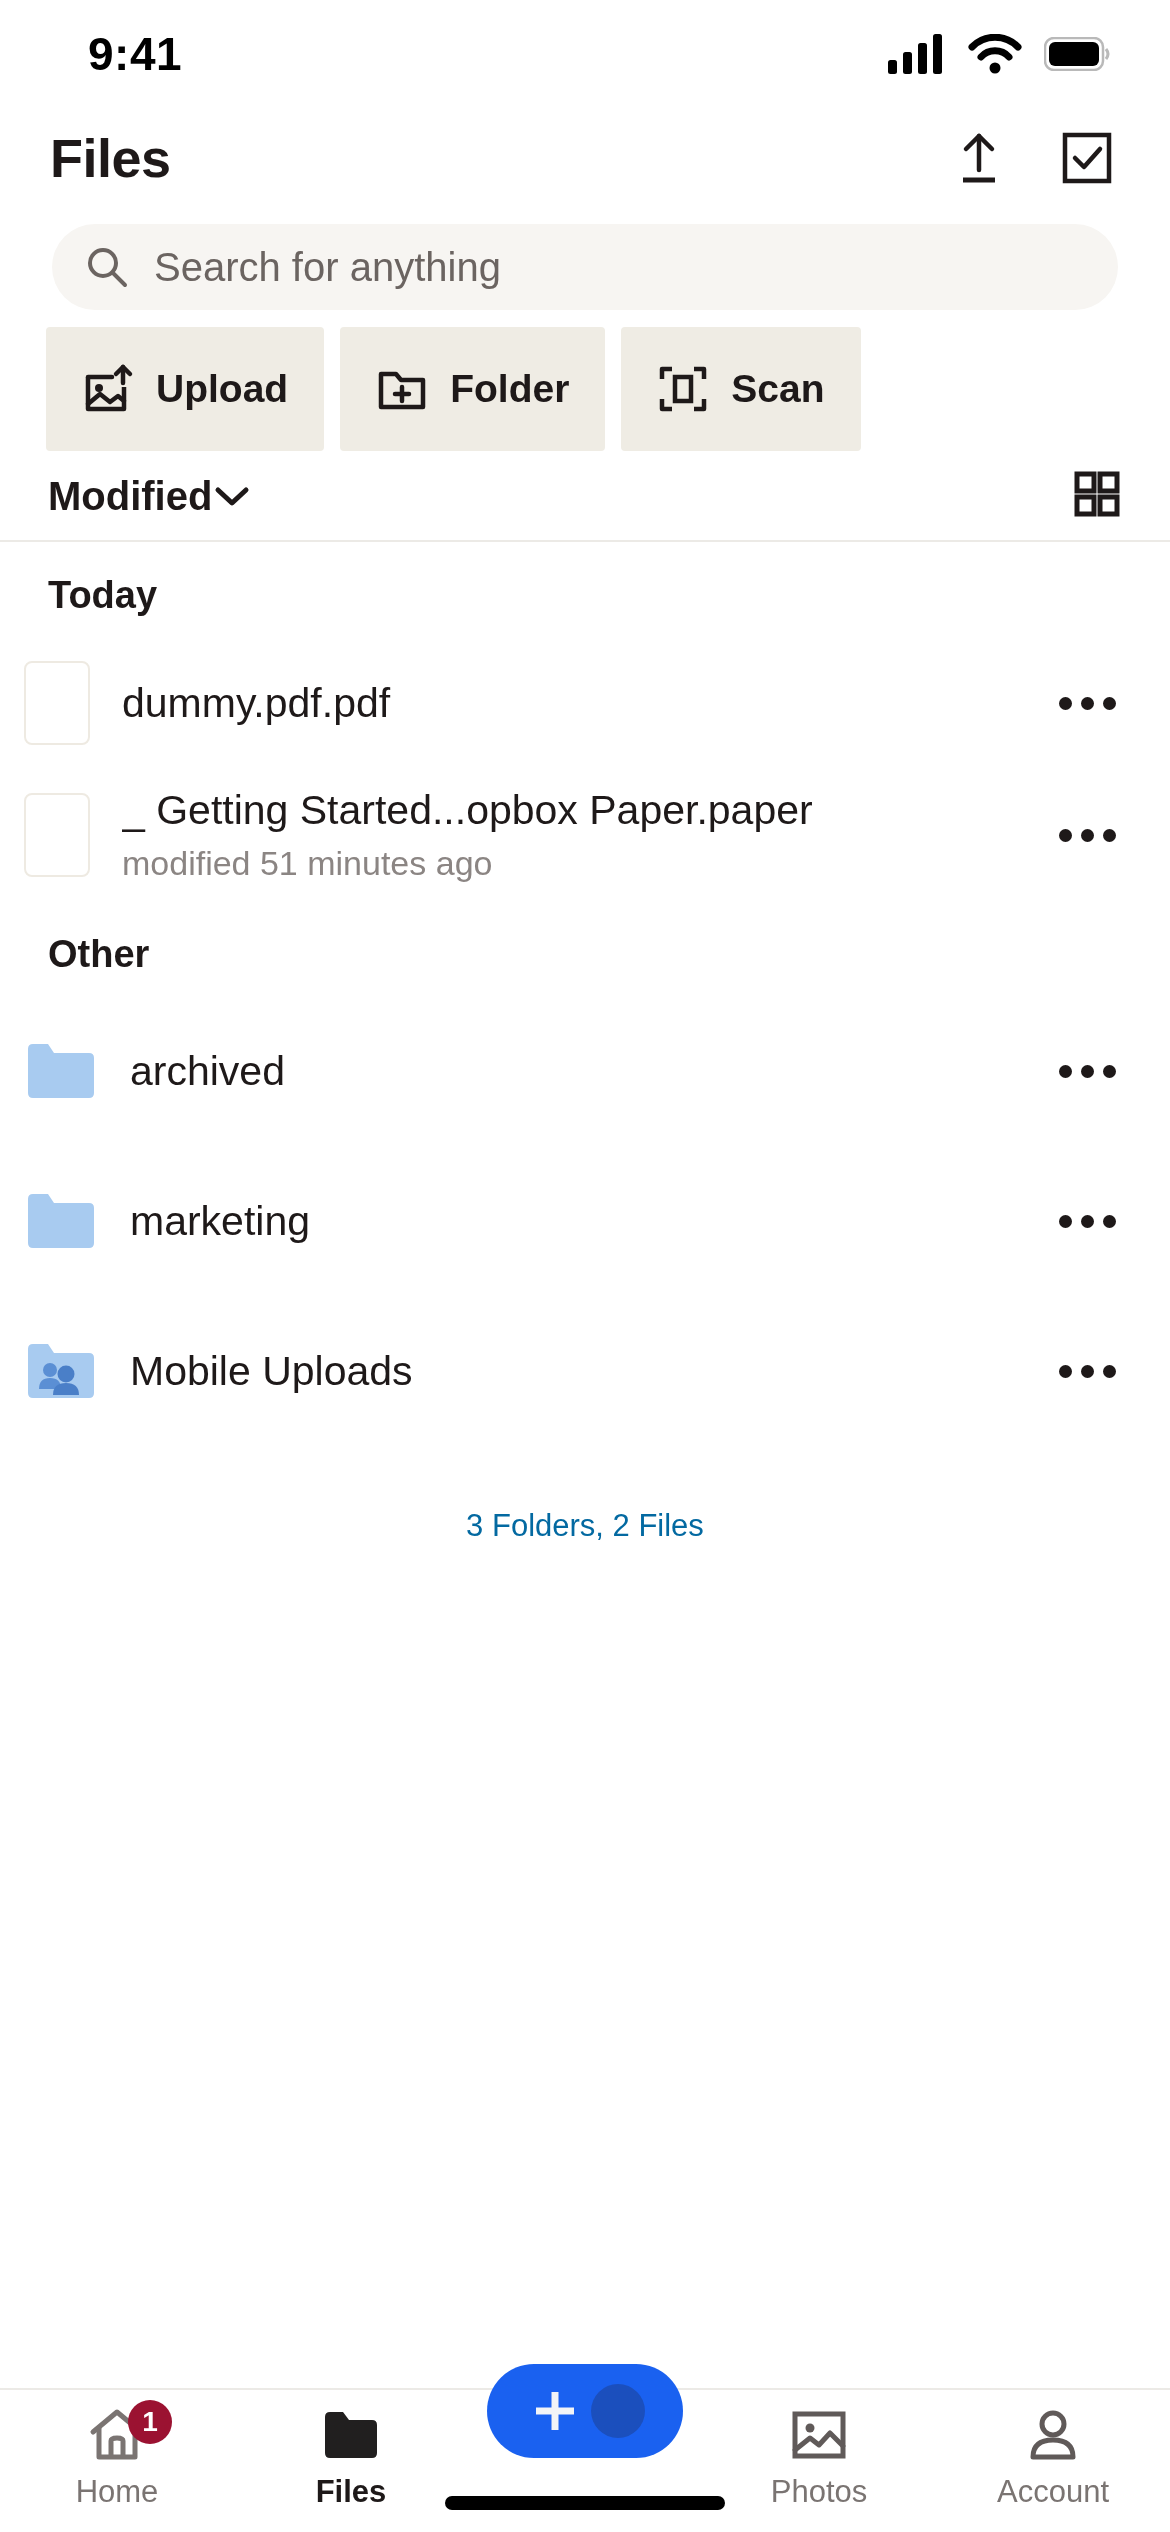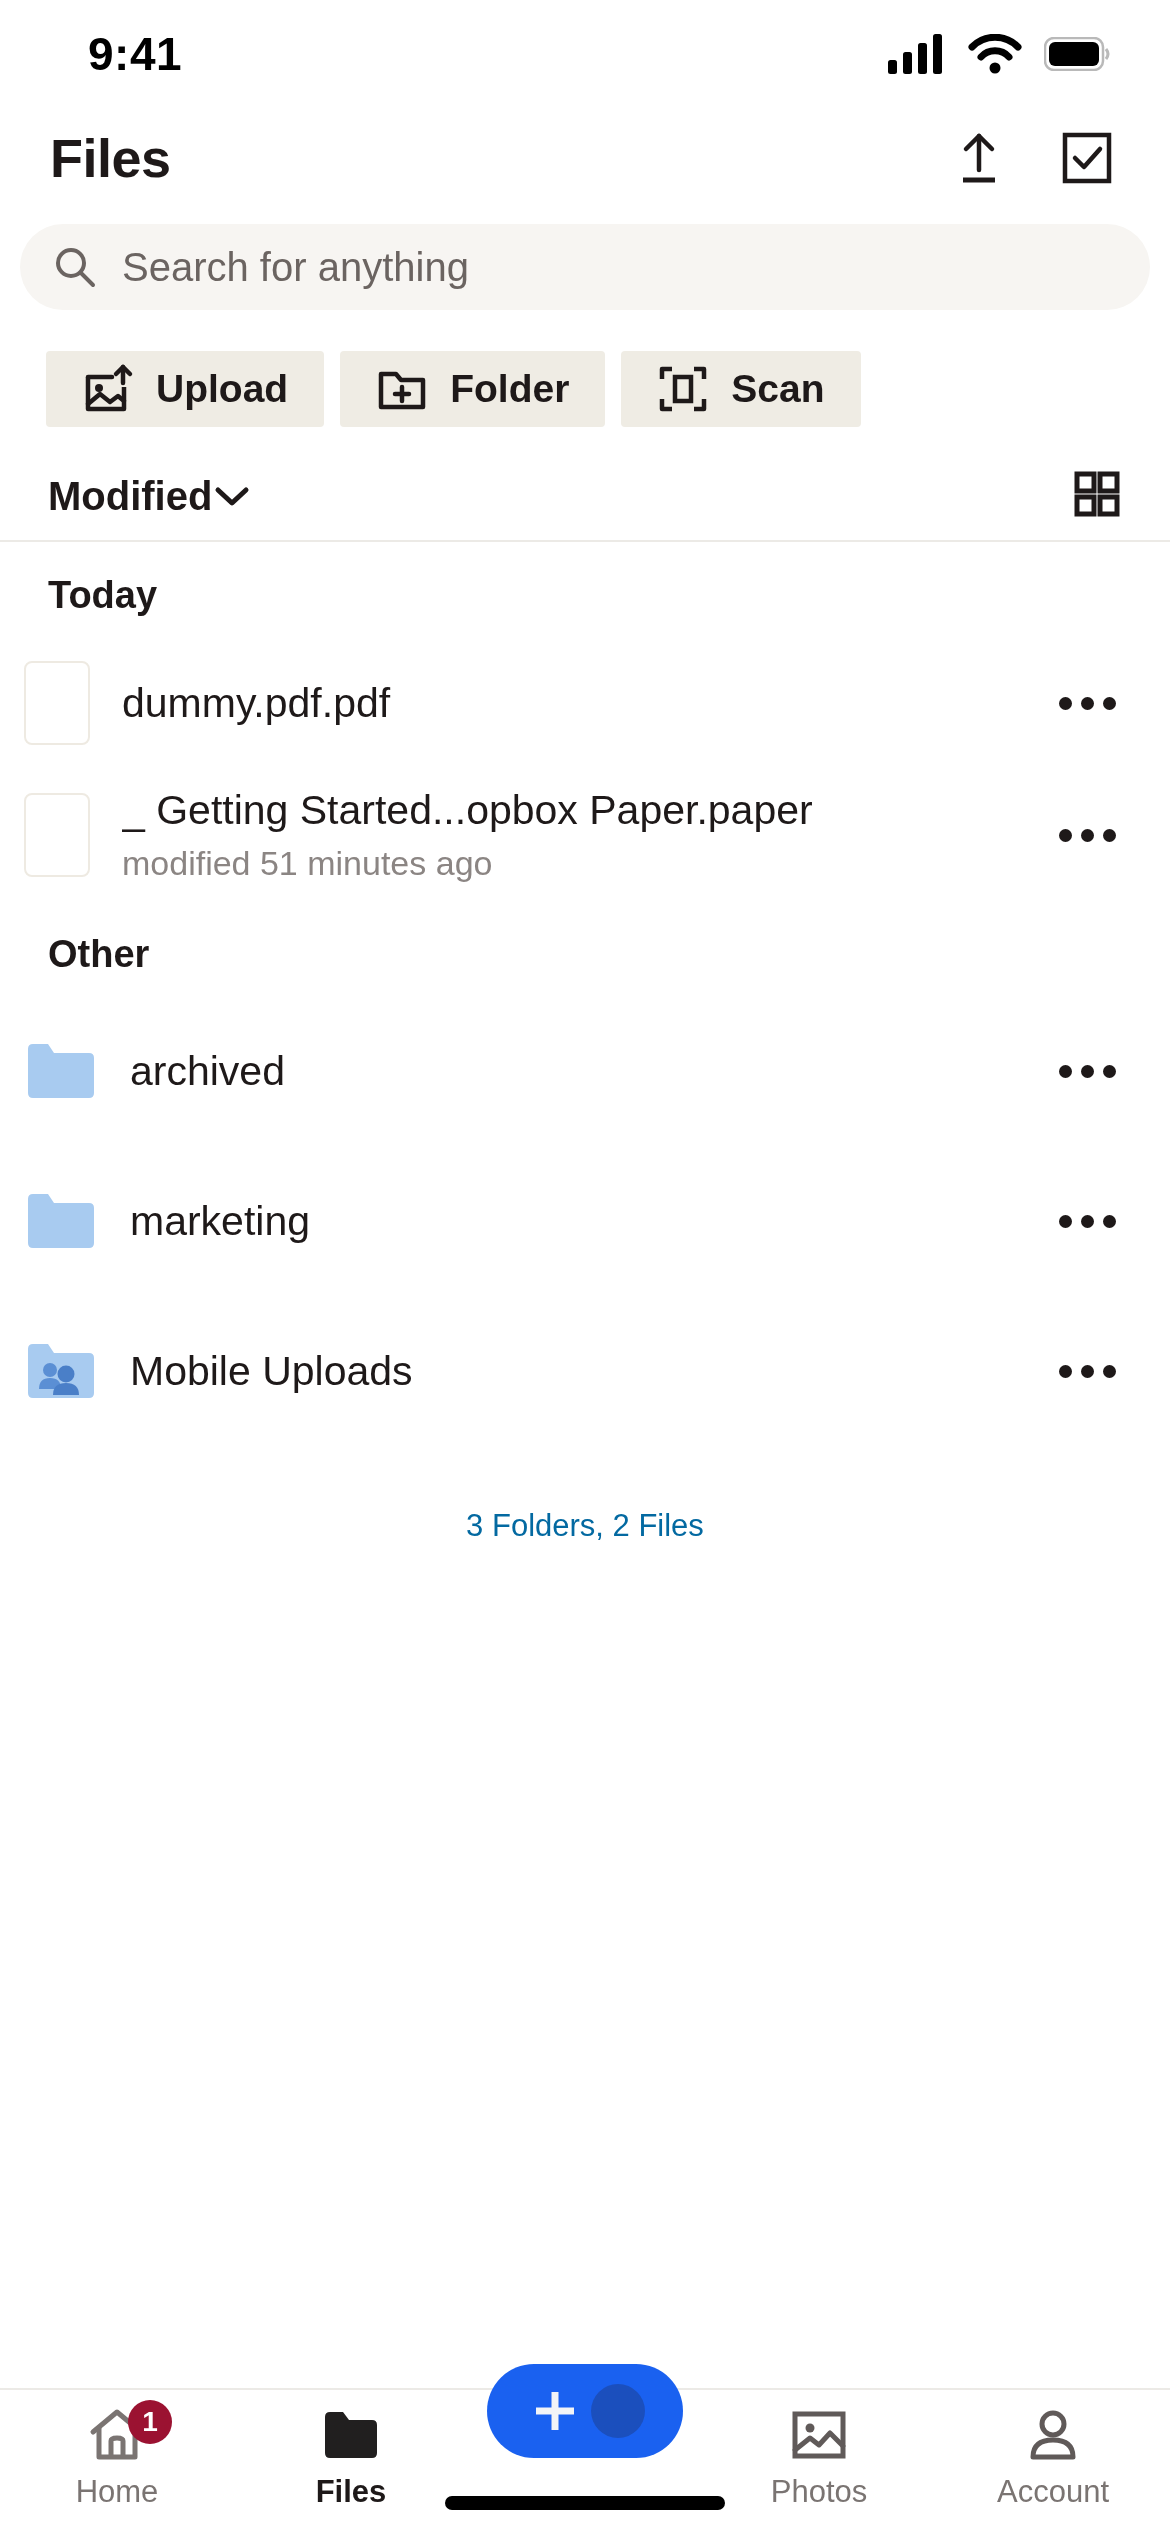--- a/index.html
+++ b/index.html
@@ -28,31 +28,31 @@
   .header {
     flex:0 0 100px;
     display:flex; align-items:center; justify-content:space-between;
     padding:0 52px 0 50px;
   }
   .header-title { font-size:54px; font-weight:bold; color:#1e1919; letter-spacing:-0.5px; }
   .header-actions { display:flex; align-items:center; gap:46px; }
   .header-btn { width:62px; height:62px; display:flex; align-items:center; justify-content:center; }
 
   
-  .search-wrap { flex:0 0 118px; padding:0 20px; display:flex; align-items:center; }
+  .search-wrap { flex:0 0 118px; padding:0 52px; display:flex; align-items:center; }
   .search-bar {
     width:100%; height:86px; border-radius:43px; background:#f7f5f2;
     display:flex; align-items:center; padding:0 32px; gap:24px;
   }
   .search-placeholder { font-size:40px; color:#6b6461; }
 
   
   .chips { flex:0 0 126px; display:flex; align-items:center; padding:0 46px; gap:16px; }
   .chip {
-    height:76px; background:#efece4; border-radius:4px;
+    height:124px; background:#efece4; border-radius:4px;
     display:flex; align-items:center; justify-content:center; gap:22px;
     padding:0 36px;
   }
   .chip-label { font-size:39px; font-weight:bold; color:#1e1919; }
 
   
   .sortbar {
     flex:0 0 90px; display:flex; align-items:center; justify-content:space-between;
     padding:0 48px; border-bottom:2px solid #eceae6;
   }

